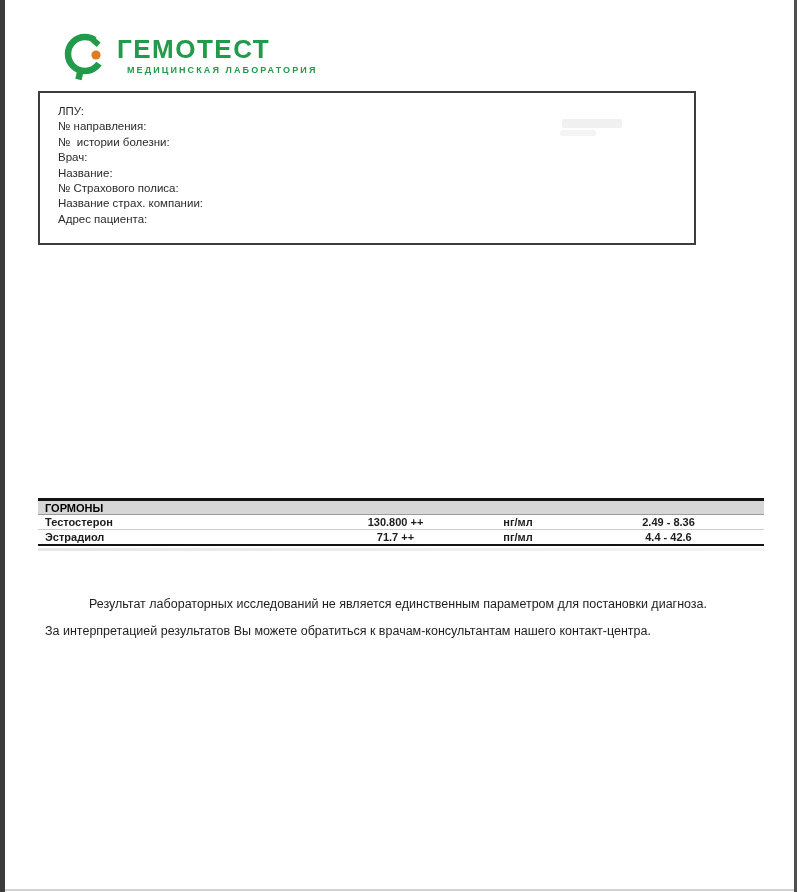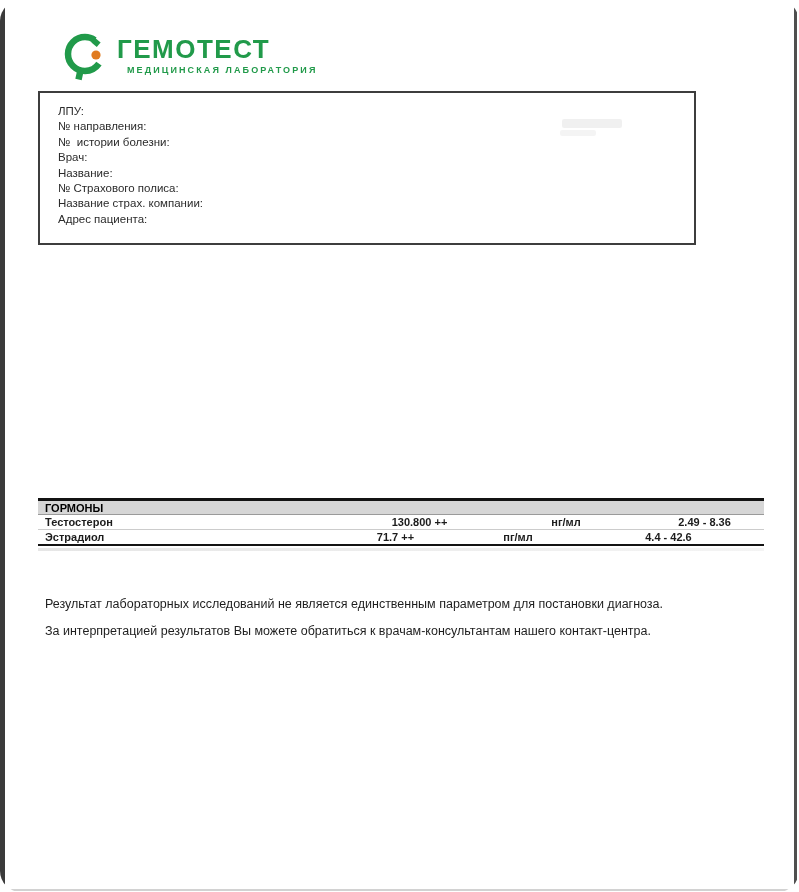--- a/index.html
+++ b/index.html
@@ -7,21 +7,20 @@
     padding: 0;
     background: #ffffff;
     font-family: "Liberation Sans", "DejaVu Sans", sans-serif;
   }
   .page {
     position: relative;
     width: 799px;
     height: 892px;
     background: #ffffff;
     overflow: hidden;
-    border-radius: 21px;
   }
 
   
   .edge-left   { position: absolute; left: 0; top: 0; width: 5px; height: 892px; background: #3b3b3b; }
   .edge-right  { position: absolute; left: 794px; top: 0; width: 3px; height: 892px; background: #4f4f4f; }
   .edge-bottom { position: absolute; left: 5px; top: 889px; width: 789px; height: 2px; background: #d2d2d2; }
 
   
   .logo-wrap { position: absolute; left: 62px; top: 28px; display: flex; align-items: flex-start; }
   .logo-icon { width: 48px; height: 56px; }
@@ -113,38 +112,38 @@
     font-weight: bold;
     color: #000000;
   }
   .result-row {
     height: 14px;
     font-size: 11px;
     font-weight: bold;
     color: #1c1c1c;
     background: #ffffff;
   }
-  .result-row.sep { border-bottom: 1px solid #cccccc; gap: 24px; }
+  .result-row.sep { border-bottom: 1px solid #cccccc; }
 
   .ghost-strip {
     position: absolute;
     left: 38px; top: 548px;
     width: 726px; height: 3px;
     background: linear-gradient(to right, #e6e6e6, #f4f4f4);
   }
 
   
   .note {
     position: absolute;
     left: 45px;
     font-size: 12.5px;
     color: #1e1e1e;
     white-space: nowrap;
   }
-  .note-1 { top: 597px; }
+  .note-1 { top: 597px; margin-left: 44px; }
   .note-2 { top: 624px; }
 </style>
 </head>
 <body>
 
 <div class="page">
 
   <div class="edge-left"></div>
   <div class="edge-right"></div>
   <div class="edge-bottom"></div>

